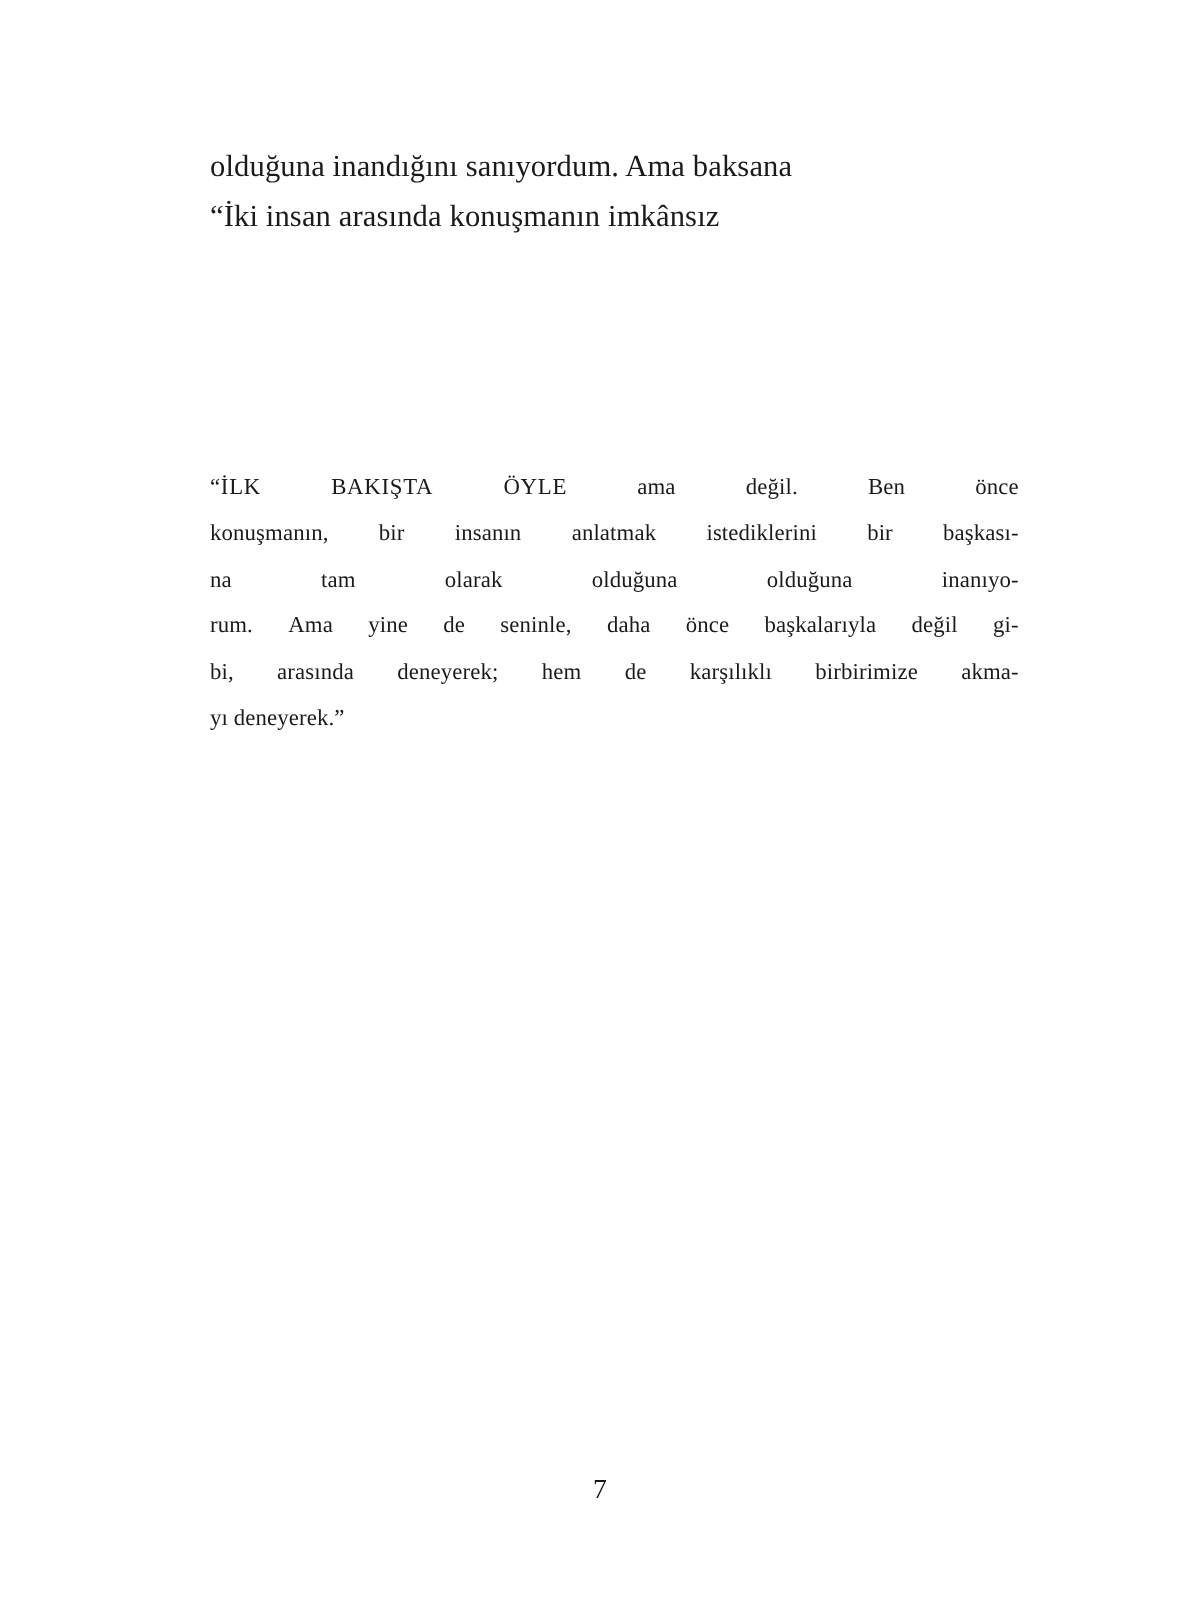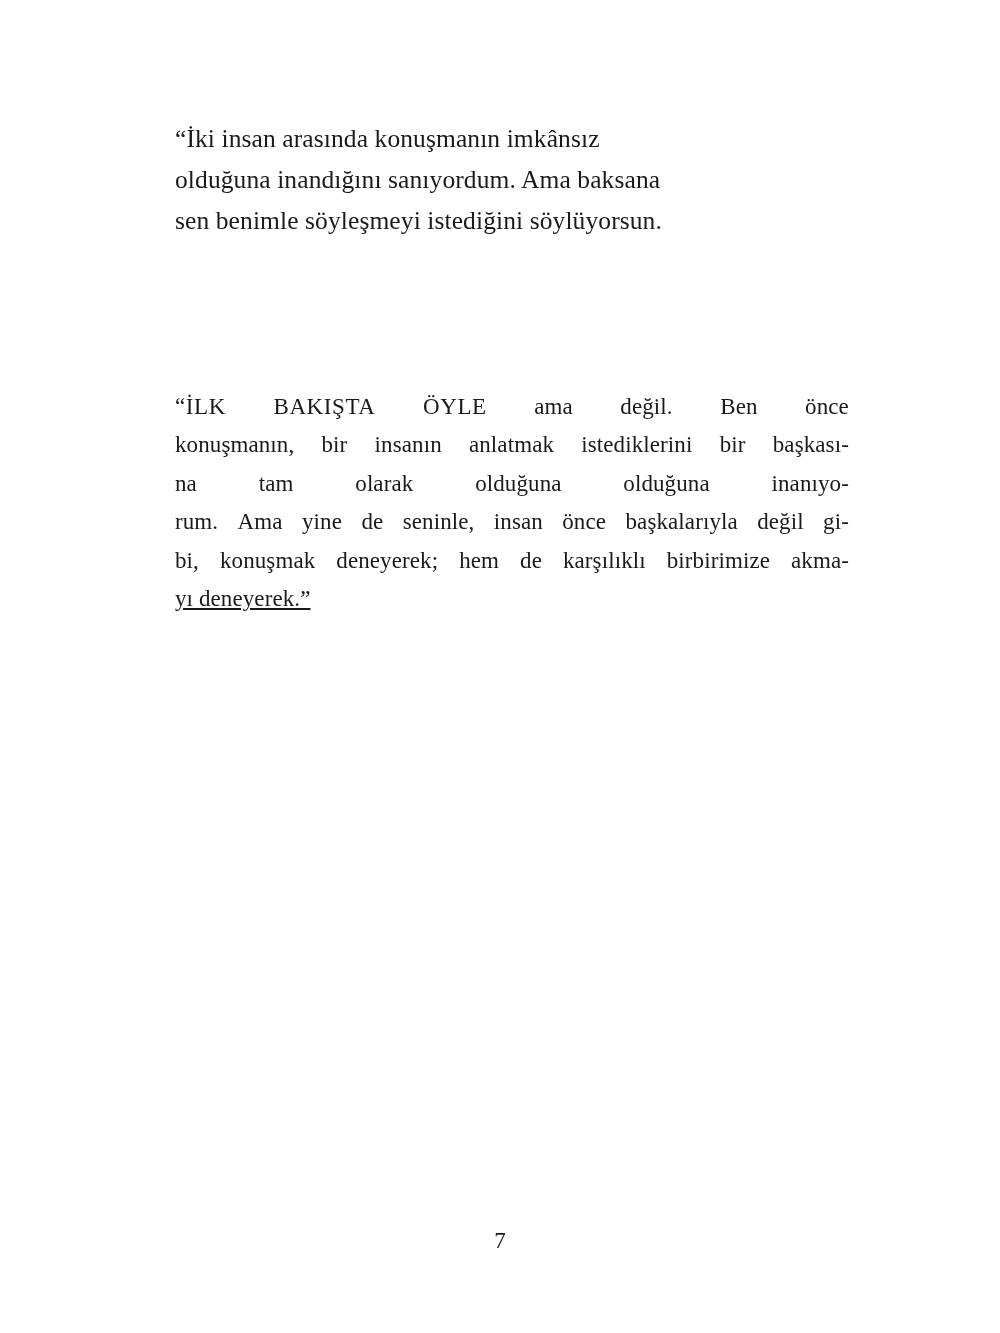--- a/index.html
+++ b/index.html
@@ -39,41 +39,40 @@
     font-size: 25.5px;
     line-height: 41px;
     text-align: left;
     letter-spacing: 0.1px;
   }
 
   
   #passage-two {
     top: 388px;
     width: 674px;
-    font-size: 23px;
+    font-size: 19px;
     line-height: 38.4px;
     text-align: justify;
     text-align-last: left;
     letter-spacing: 0.1px;
   }
 
   .line {
     display: block;
     white-space: pre;
   }
 
   
   #passage-two .jline {
     display: flex;
     justify-content: space-between;
     white-space: pre;
   }
   #passage-two .jline.last {
     display: block;
-    text-decoration: underline;
   }
 
   .smallcaps {
     font-variant: small-caps;
     letter-spacing: 0.6px;
   }
 
   .page-number {
     position: absolute;
     left: 0;
@@ -84,29 +83,28 @@
     color: #1a1a1a;
     letter-spacing: 0.2px;
   }
 </style>
 </head>
 <body>
 
 <div class="page">
 
   <div class="text-block" id="passage-one">
+    <span class="line">olduğuna inandığını sanıyordum. Ama baksana</span>
     <span class="line">“İki insan arasında konuşmanın imkânsız</span>
-    <span class="line">olduğuna inandığını sanıyordum. Ama baksana</span>
-    <span class="line">sen benimle söyleşmeyi istediğini söylüyorsun.</span>
   </div>
 
   <div class="text-block" id="passage-two">
     <div class="jline"><span class="smallcaps">“İLK</span><span class="smallcaps">BAKIŞTA</span><span class="smallcaps">ÖYLE</span><span>ama</span><span>değil.</span><span>Ben</span><span>önce</span></div>
     <div class="jline"><span>konuşmanın,</span><span>bir</span><span>insanın</span><span>anlatmak</span><span>istediklerini</span><span>bir</span><span>başkası-</span></div>
     <div class="jline"><span>na</span><span>tam</span><span>olarak</span><span>olduğuna</span><span>olduğuna</span><span>inanıyo-</span></div>
-    <div class="jline"><span>rum.</span><span>Ama</span><span>yine</span><span>de</span><span>seninle,</span><span>insan</span><span>önce</span><span>başkalarıyla</span><span>değil</span><span>gi-</span></div>
-    <div class="jline"><span>bi,</span><span>konuşmak</span><span>deneyerek;</span><span>hem</span><span>de</span><span>karşılıklı</span><span>birbirimize</span><span>akma-</span></div>
+    <div class="jline"><span>rum.</span><span>Ama</span><span>yine</span><span>de</span><span>seninle,</span><span>daha</span><span>önce</span><span>başkalarıyla</span><span>değil</span><span>gi-</span></div>
+    <div class="jline"><span>bi,</span><span>arasında</span><span>deneyerek;</span><span>hem</span><span>de</span><span>karşılıklı</span><span>birbirimize</span><span>akma-</span></div>
     <div class="jline last">yı deneyerek.”</div>
   </div>
 
   <div class="page-number">7</div>
 
 </div>
 
 </body></html>

